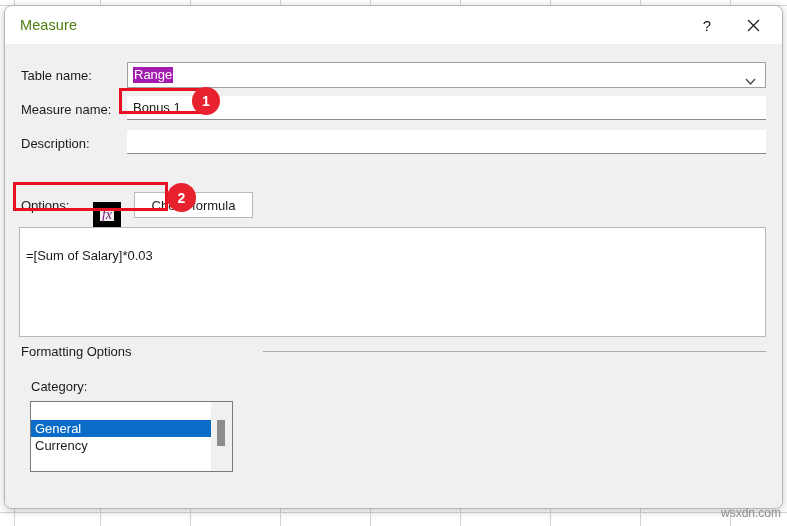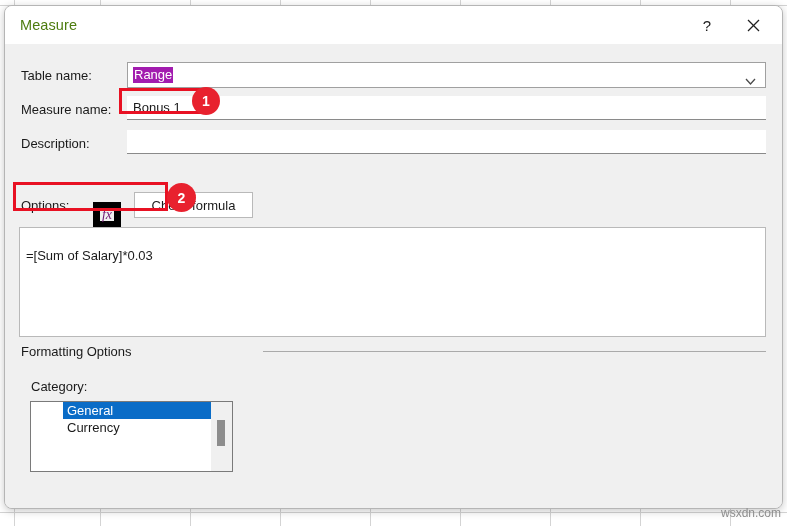--- a/index.html
+++ b/index.html
@@ -236,23 +236,22 @@
     width: 203px;
     height: 71px;
     background: #ffffff;
     border: 1px solid #7a7a7a;
     box-sizing: border-box;
     overflow: hidden;
   }
   #category-items {
     position: absolute;
     left: 0;
-    top: 0;
+    top: 18px;
     right: 21px;
-    margin-left: 32px;
   }
   .cat-item {
     font-size: 13px;
     color: #1a1a1a;
     height: 17px;
     line-height: 17px;
     padding-left: 4px;
     white-space: nowrap;
   }
   .cat-item.selected {

